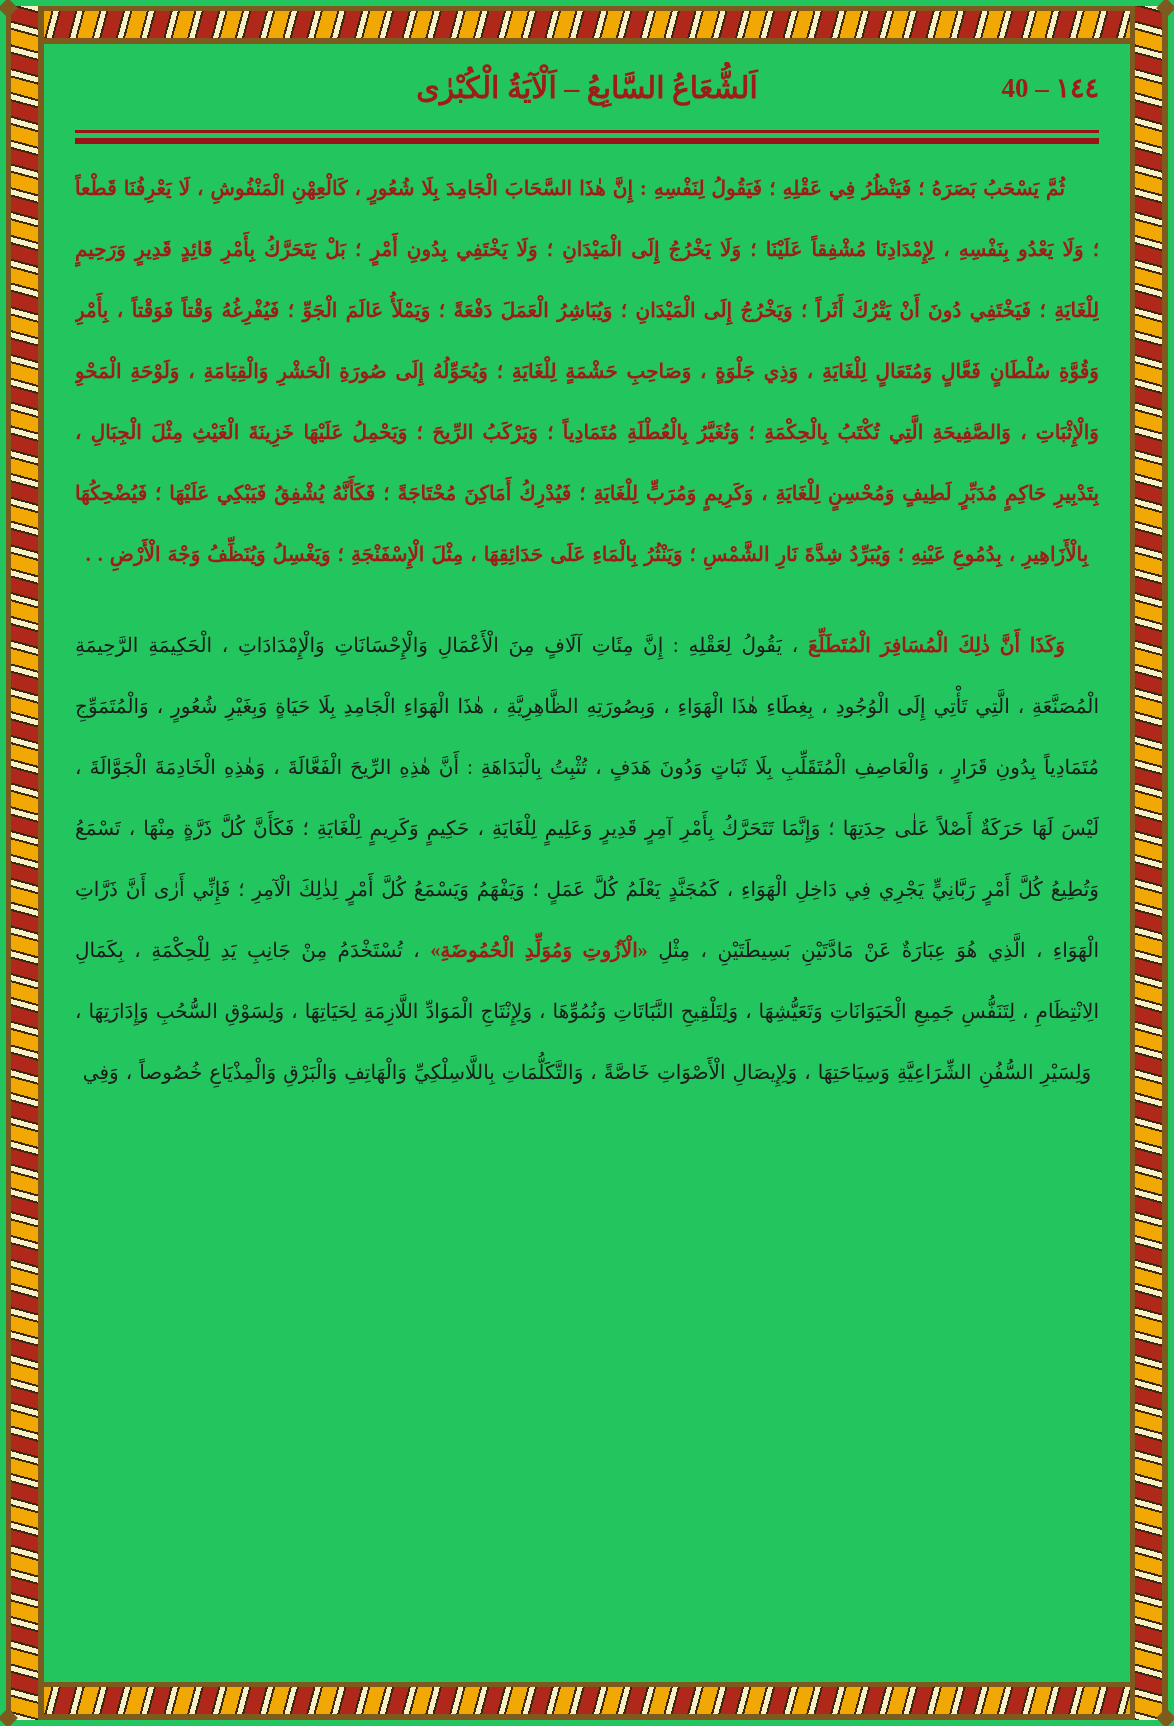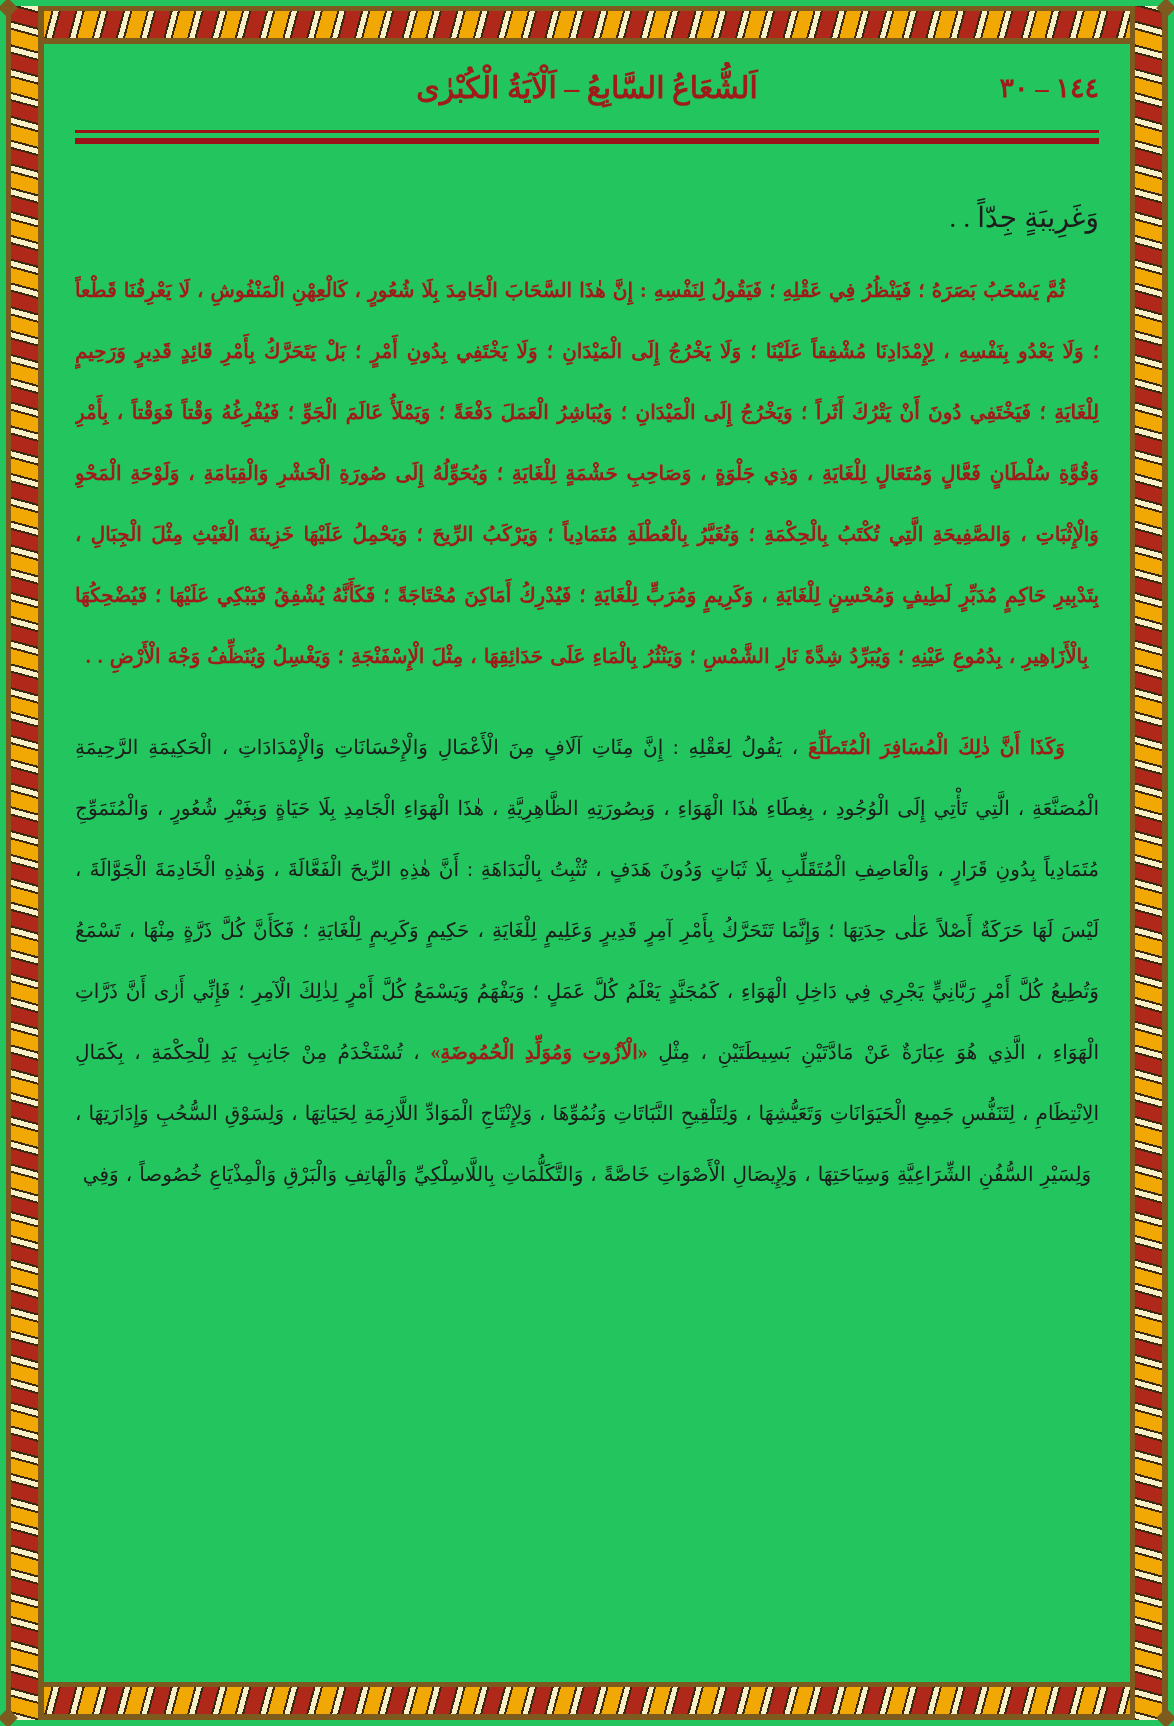--- a/index.html
+++ b/index.html
@@ -137,25 +137,24 @@
   <div class="bstrip v right"></div>
   <div class="corner tl"></div>
   <div class="corner tr"></div>
   <div class="corner bl"></div>
   <div class="corner br"></div>
 
   <div class="content">
 
     <div class="header">
       <h1 class="title">اَلشُّعَاعُ السَّابِعُ – اَلْآيَةُ الْكُبْرٰى</h1>
-      <div class="page-number">١٤٤ – ٣٠</div>
+      <div class="page-number">١٤٤ – 40</div>
     </div>
 
     <div class="rule"></div>
 
-    <p class="intro">وَغَرِيبَةٍ جِدّاً . .</p>
 
     <p class="para red-para">ثُمَّ يَسْحَبُ بَصَرَهُ ؛ فَيَنْظُرُ فِي عَقْلِهِ ؛ فَيَقُولُ لِنَفْسِهِ : إِنَّ هٰذَا السَّحَابَ الْجَامِدَ بِلَا شُعُورٍ ، كَالْعِهْنِ الْمَنْفُوشِ ، لَا يَعْرِفُنَا قَطْعاً ؛ وَلَا يَعْدُو بِنَفْسِهِ ، لِإِمْدَادِنَا مُشْفِقاً عَلَيْنَا ؛ وَلَا يَخْرُجُ إِلَى الْمَيْدَانِ ؛ وَلَا يَخْتَفِي بِدُونِ أَمْرٍ ؛ بَلْ يَتَحَرَّكُ بِأَمْرِ قَائِدٍ قَدِيرٍ وَرَحِيمٍ لِلْغَايَةِ ؛ فَيَخْتَفِي دُونَ أَنْ يَتْرُكَ أَثَراً ؛ وَيَخْرُجُ إِلَى الْمَيْدَانِ ؛ وَيُبَاشِرُ الْعَمَلَ دَفْعَةً ؛ وَيَمْلَأُ عَالَمَ الْجَوِّ ؛ فَيُفْرِغُهُ وَقْتاً فَوَقْتاً ، بِأَمْرِ وَقُوَّةِ سُلْطَانٍ فَعَّالٍ وَمُتَعَالٍ لِلْغَايَةِ ، وَذِي جَلْوَةٍ ، وَصَاحِبِ حَشْمَةٍ لِلْغَايَةِ ؛ وَيُحَوِّلُهُ إِلَى صُورَةِ الْحَشْرِ وَالْقِيَامَةِ ، وَلَوْحَةِ الْمَحْوِ وَالْإِثْبَاتِ ، وَالصَّفِيحَةِ الَّتِي تُكْتَبُ بِالْحِكْمَةِ ؛ وَتُغَيَّرُ بِالْعُطْلَةِ مُتَمَادِياً ؛ وَيَرْكَبُ الرِّيحَ ؛ وَيَحْمِلُ عَلَيْهَا خَزِينَةَ الْغَيْثِ مِثْلَ الْجِبَالِ ، بِتَدْبِيرِ حَاكِمٍ مُدَبِّرٍ لَطِيفٍ وَمُحْسِنٍ لِلْغَايَةِ ، وَكَرِيمٍ وَمُرَبٍّ لِلْغَايَةِ ؛ فَيُدْرِكُ أَمَاكِنَ مُحْتَاجَةً ؛ فَكَأَنَّهُ يُشْفِقُ فَيَبْكِي عَلَيْهَا ؛ فَيُضْحِكُهَا بِالْأَزَاهِيرِ ، بِدُمُوعِ عَيْنِهِ ؛ وَيُبَرِّدُ شِدَّةَ نَارِ الشَّمْسِ ؛ وَيَنْثُرُ بِالْمَاءِ عَلَى حَدَائِقِهَا ، مِثْلَ الْإِسْفَنْجَةِ ؛ وَيَغْسِلُ وَيُنَظِّفُ وَجْهَ الْأَرْضِ . .</p>
 
     <p class="para mixed-para"><span class="seg-red">وَكَذَا أَنَّ ذٰلِكَ الْمُسَافِرَ الْمُتَطَلِّعَ</span><span class="seg-black"> ، يَقُولُ لِعَقْلِهِ : إِنَّ مِئَاتِ آلَافٍ مِنَ الْأَعْمَالِ وَالْإِحْسَانَاتِ وَالْإِمْدَادَاتِ ، الْحَكِيمَةِ الرَّحِيمَةِ الْمُصَنَّعَةِ ، الَّتِي تَأْتِي إِلَى الْوُجُودِ ، بِغِطَاءِ هٰذَا الْهَوَاءِ ، وَبِصُورَتِهِ الظَّاهِرِيَّةِ ، هٰذَا الْهَوَاءِ الْجَامِدِ بِلَا حَيَاةٍ وَبِغَيْرِ شُعُورٍ ، وَالْمُتَمَوِّجِ مُتَمَادِياً بِدُونِ قَرَارٍ ، وَالْعَاصِفِ الْمُتَقَلِّبِ بِلَا ثَبَاتٍ وَدُونَ هَدَفٍ ، تُثْبِتُ بِالْبَدَاهَةِ : أَنَّ هٰذِهِ الرِّيحَ الْفَعَّالَةَ ، وَهٰذِهِ الْخَادِمَةَ الْجَوَّالَةَ ، لَيْسَ لَهَا حَرَكَةٌ أَصْلاً عَلٰى حِدَتِهَا ؛ وَإِنَّمَا تَتَحَرَّكُ بِأَمْرِ آمِرٍ قَدِيرٍ وَعَلِيمٍ لِلْغَايَةِ ، حَكِيمٍ وَكَرِيمٍ لِلْغَايَةِ ؛ فَكَأَنَّ كُلَّ ذَرَّةٍ مِنْهَا ، تَسْمَعُ وَتُطِيعُ كُلَّ أَمْرٍ رَبَّانِيٍّ يَجْرِي فِي دَاخِلِ الْهَوَاءِ ، كَمُجَنَّدٍ يَعْلَمُ كُلَّ عَمَلٍ ؛ وَيَفْهَمُ وَيَسْمَعُ كُلَّ أَمْرٍ لِذٰلِكَ الْآمِرِ ؛ فَإِنِّي أَرٰى أَنَّ ذَرَّاتِ الْهَوَاءِ ، الَّذِي هُوَ عِبَارَةٌ عَنْ مَادَّتَيْنِ بَسِيطَتَيْنِ ، مِثْلِ </span><span class="seg-red">«الْآزُوتِ وَمُوَلِّدِ الْحُمُوضَةِ»</span><span class="seg-black"> ، تُسْتَخْدَمُ مِنْ جَانِبِ يَدِ لِلْحِكْمَةِ ، بِكَمَالِ الِانْتِظَامِ ، لِتَنَفُّسِ جَمِيعِ الْحَيَوَانَاتِ وَتَعَيُّشِهَا ، وَلِتَلْقِيحِ النَّبَاتَاتِ وَنُمُوِّهَا ، وَلِإِنْتَاجِ الْمَوَادِّ اللَّازِمَةِ لِحَيَاتِهَا ، وَلِسَوْقِ السُّحُبِ وَإِدَارَتِهَا ، وَلِسَيْرِ السُّفُنِ الشِّرَاعِيَّةِ وَسِيَاحَتِهَا ، وَلِإِيصَالِ الْأَصْوَاتِ خَاصَّةً ، وَالتَّكَلُّمَاتِ بِاللَّاسِلْكِيِّ وَالْهَاتِفِ وَالْبَرْقِ وَالْمِذْيَاعِ خُصُوصاً ، وَفِي</span></p>
 
   </div>
 </div>
 
 </body></html>

